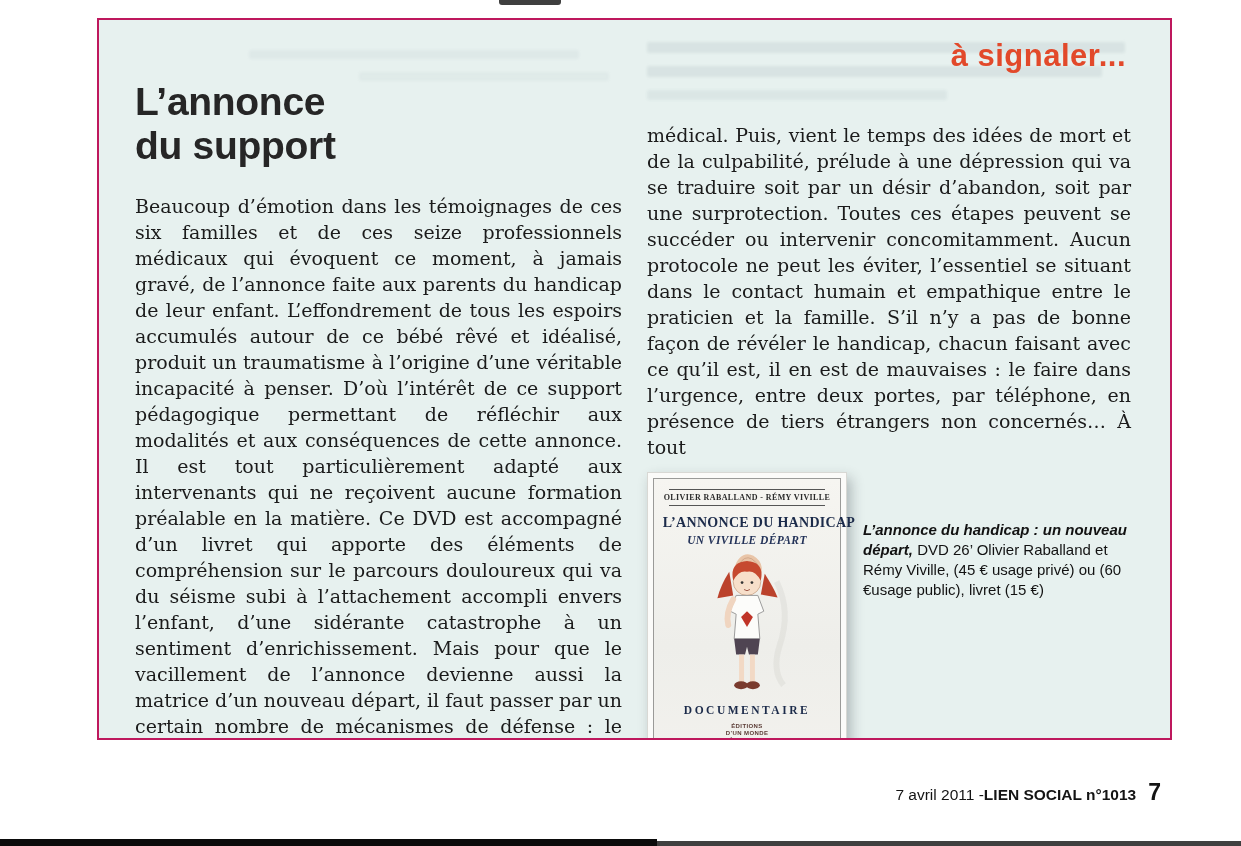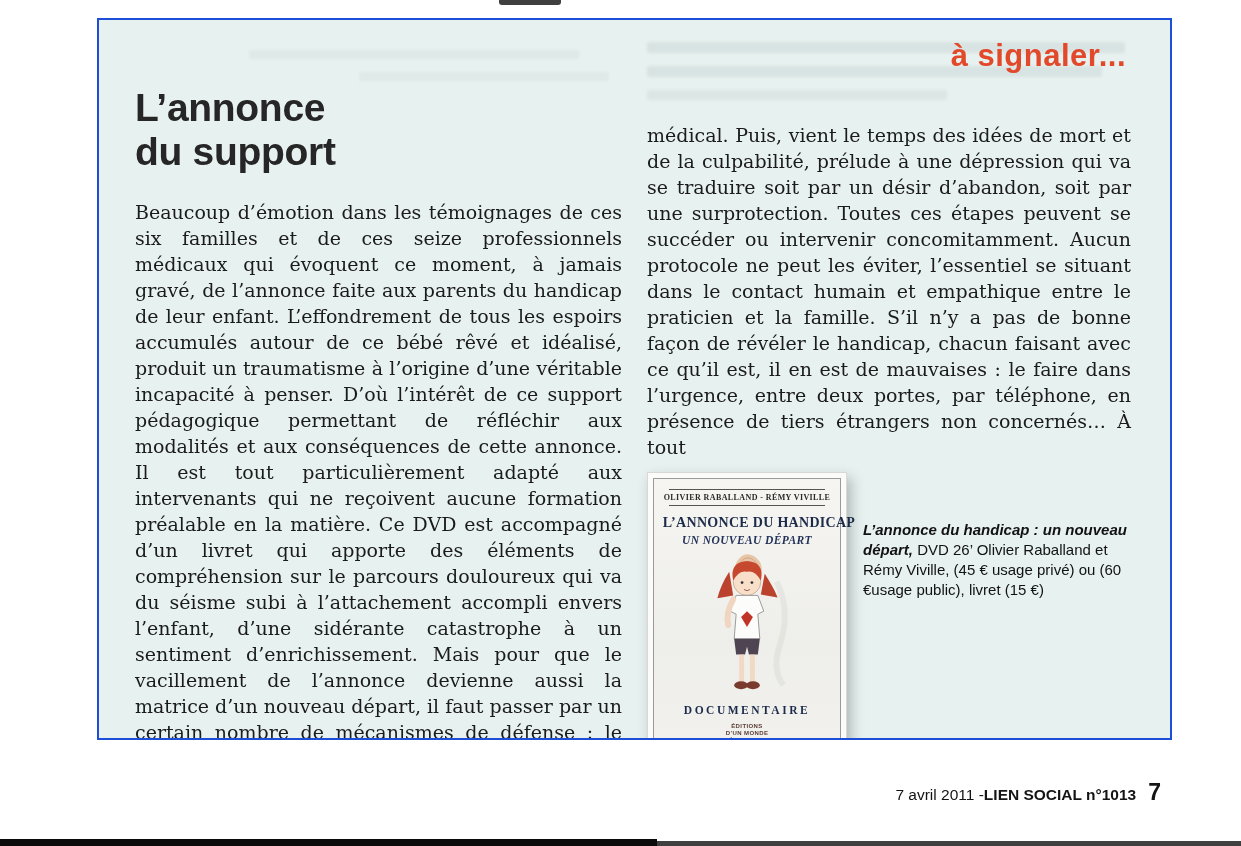--- a/index.html
+++ b/index.html
@@ -25,34 +25,34 @@
   }
   .ghost {
     position:absolute; background:rgba(115,140,148,.13);
     filter:blur(1.6px); border-radius:2px;
   }
 
   
   .content-box {
     position:absolute; left:97px; top:18px; width:1075px; height:722px;
     background:#e7f1ef;
-    border:2px solid #1d4ed8;
+    border:2px solid #be185d;
     overflow:hidden;
   }
 
   .section-label {
     position:absolute; top:18px; right:44px;
     font-family:"Liberation Sans", sans-serif;
     font-size:31px; font-weight:600; letter-spacing:.5px;
     color:#e2492a;
   }
 
   
   .col-left {
-    position:absolute; left:36px; top:66px; width:487px;
+    position:absolute; left:36px; top:60px; width:487px;
   }
   .article-title {
     font-family:"Liberation Sans", sans-serif;
     font-size:39px; line-height:1.13; font-weight:600;
     color:#262626; letter-spacing:-.3px;
   }
   .article-title span { display:block; }
   .body-text {
     font-family:"DejaVu Serif", serif;
     font-size:19px; line-height:26px; color:#1b1b1b;
@@ -158,21 +158,21 @@
     <p class="body-text">médical. Puis, vient le temps des idées de mort et de la culpabilité, prélude à une dépression qui va se traduire soit par un désir d’abandon, soit par une surprotection. Toutes ces étapes peuvent se succéder ou intervenir concomitamment. Aucun protocole ne peut les éviter, l’essentiel se situant dans le contact humain et empathique entre le praticien et la famille. S’il n’y a pas de bonne façon de révéler le handicap, chacun faisant avec ce qu’il est, il en est de mauvaises : le faire dans l’urgence, entre deux portes, par téléphone, en présence de tiers étrangers non concernés… À tout</p>
 
     <div class="media-row">
 
       <div class="dvd-photo">
         <div class="dvd-cover">
           <div class="cover-rule"></div>
           <div class="cover-authors">OLIVIER RABALLAND - RÉMY VIVILLE</div>
           <div class="cover-rule"></div>
           <div class="cover-title">L’ANNONCE DU HANDICAP</div>
-          <div class="cover-subtitle">UN NOUVEAU DÉPART</div>
+          <div class="cover-subtitle">UN VIVILLE DÉPART</div>
           <div class="cover-art">
             <svg viewBox="0 0 110 150" width="100%" height="100%">
 
               <path d="M85 30 Q100 60 88 95 Q80 120 92 135" stroke="#b9b9b2" stroke-width="6" fill="none" opacity=".18"></path>
 
               <path d="M62 30 Q72 14 60 7 Q52 3 47 13" fill="none" stroke="#e9c5a8" stroke-width="7" stroke-linecap="round"></path>
               <path d="M62 30 Q72 14 60 7 Q52 3 47 13" fill="none" stroke="#b98a6e" stroke-width="1" opacity=".5"></path>
 
               <path d="M37 20 Q28 34 25 47 L41 44 Z" fill="#bb422c"></path>
               <path d="M73 22 Q82 36 86 46 L69 43 Z" fill="#bb422c"></path>

